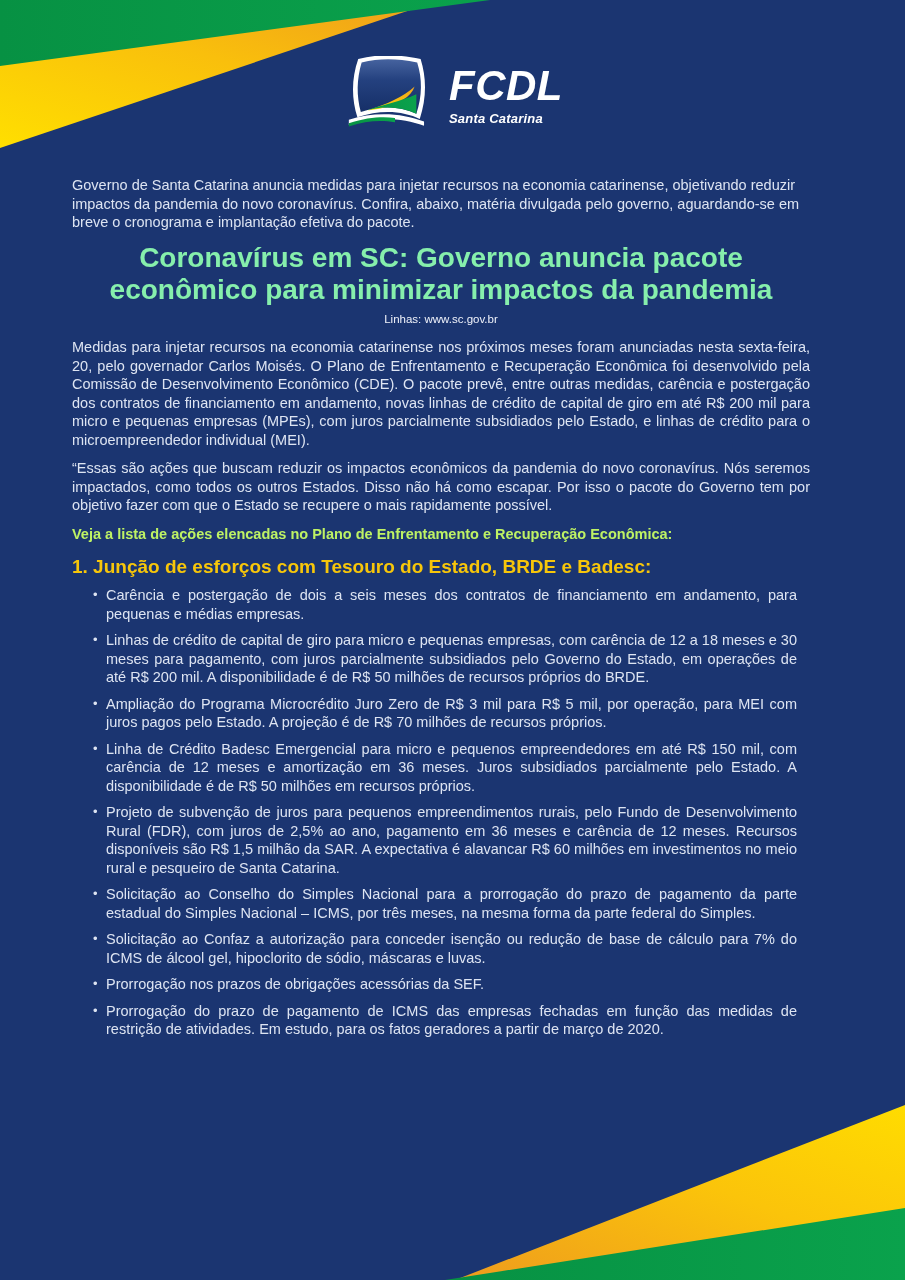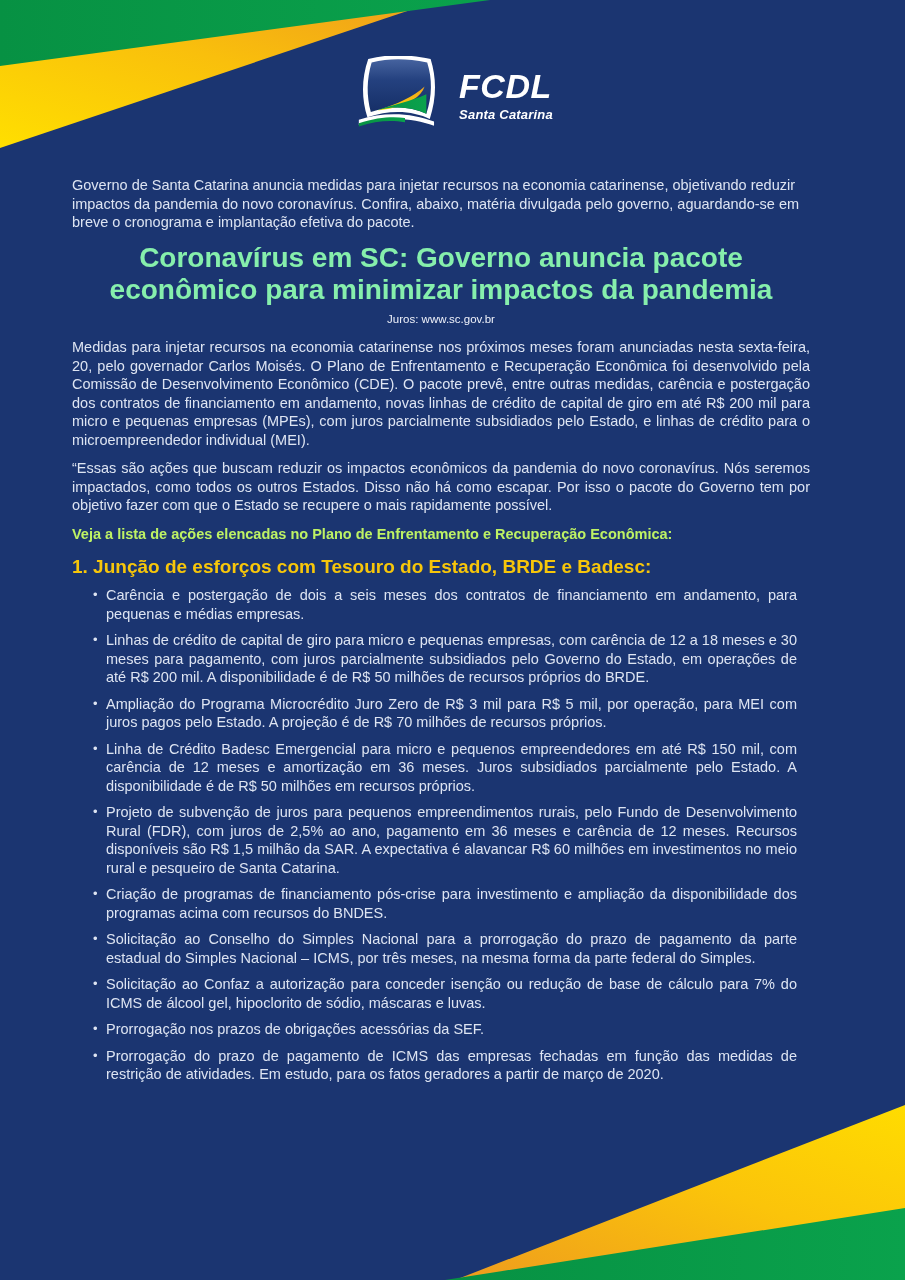--- a/index.html
+++ b/index.html
@@ -12,21 +12,21 @@
   .corner { position:absolute; display:block; }
   .corner-tl { top:0; left:0; }
   .corner-br { bottom:0; right:0; }
 
   .logo-row {
     position:absolute; top:56px; left:0; width:100%;
     display:flex; justify-content:center; align-items:center; gap:13px;
   }
   .logo-icon svg { width:94px; height:78px; display:block; }
   .logo-text { color:#ffffff; font-style:italic; font-weight:bold; line-height:1; }
-  .logo-name { font-size:34px; letter-spacing:0.5px; }
+  .logo-name { font-size:42px; letter-spacing:0.5px; }
   .logo-sub  { font-size:13px; margin-top:5px; letter-spacing:0.2px; }
 
   .content {
     position:absolute; left:72px; top:176px; width:738px;
     color:#dde4f2; font-size:14.5px; line-height:18.5px;
   }
   .content p { margin:0 0 10px; }
   .justify { text-align:justify; }
   .intro { margin-bottom:12px; }
   .headline {
@@ -118,34 +118,33 @@
   <span class="logo-text">
     <div class="logo-name">FCDL</div>
     <div class="logo-sub">Santa Catarina</div>
   </span>
 </div>
 
 <div class="content">
   <p class="intro">Governo de Santa Catarina anuncia medidas para injetar recursos na economia catarinense, objetivando reduzir impactos da pandemia do novo coronavírus. Confira, abaixo, matéria divulgada pelo governo, aguardando-se em breve o cronograma e implantação efetiva do pacote.</p>
 
   <h1 class="headline">Coronavírus em SC: Governo anuncia pacote econômico para minimizar impactos da pandemia</h1>
-  <p class="source">Juros: www.sc.gov.br</p>
+  <p class="source">Linhas: www.sc.gov.br</p>
 
   <p class="justify">Medidas para injetar recursos na economia catarinense nos próximos meses foram anunciadas nesta sexta-feira, 20, pelo governador Carlos Moisés. O Plano de Enfrentamento e Recuperação Econômica foi desenvolvido pela Comissão de Desenvolvimento Econômico (CDE). O pacote prevê, entre outras medidas, carência e postergação dos contratos de financiamento em andamento, novas linhas de crédito de capital de giro em até R$ 200 mil para micro e pequenas empresas (MPEs), com juros parcialmente subsidiados pelo Estado, e linhas de crédito para o microempreendedor individual (MEI).</p>
   <p class="justify">“Essas são ações que buscam reduzir os impactos econômicos da pandemia do novo coronavírus. Nós seremos impactados, como todos os outros Estados. Disso não há como escapar. Por isso o pacote do Governo tem por objetivo fazer com que o Estado se recupere o mais rapidamente possível.</p>
   <p class="lead-bold">Veja a lista de ações elencadas no Plano de Enfrentamento e Recuperação Econômica:</p>
 
   <h2 class="section-title bold">1. Junção de esforços com Tesouro do Estado, BRDE e Badesc:</h2>
   <ul class="bullets">
     <li>Carência e postergação de dois a seis meses dos contratos de financiamento em andamento, para pequenas e médias empresas.</li>
     <li>Linhas de crédito de capital de giro para micro e pequenas empresas, com carência de 12 a 18 meses e 30 meses para pagamento, com juros parcialmente subsidiados pelo Governo do Estado, em operações de até R$ 200 mil. A disponibilidade é de R$ 50 milhões de recursos próprios do BRDE.</li>
     <li>Ampliação do Programa Microcrédito Juro Zero de R$ 3 mil para R$ 5 mil, por operação, para MEI com juros pagos pelo Estado. A projeção é de R$ 70 milhões de recursos próprios.</li>
     <li>Linha de Crédito Badesc Emergencial para micro e pequenos empreendedores em até R$ 150 mil, com carência de 12 meses e amortização em 36 meses. Juros subsidiados parcialmente pelo Estado. A disponibilidade é de R$ 50 milhões em recursos próprios.</li>
     <li>Projeto de subvenção de juros para pequenos empreendimentos rurais, pelo Fundo de Desenvolvimento Rural (FDR), com juros de 2,5% ao ano, pagamento em 36 meses e carência de 12 meses. Recursos disponíveis são R$ 1,5 milhão da SAR. A expectativa é alavancar R$ 60 milhões em investimentos no meio rural e pesqueiro de Santa Catarina.</li>
-    <li>Criação de programas de financiamento pós-crise para investimento e ampliação da disponibilidade dos programas acima com recursos do BNDES.</li>
   </ul>
 
   <ul class="bullets">
     <li>Solicitação ao Conselho do Simples Nacional para a prorrogação do prazo de pagamento da parte estadual do Simples Nacional – ICMS, por três meses, na mesma forma da parte federal do Simples.</li>
     <li>Solicitação ao Confaz a autorização para conceder isenção ou redução de base de cálculo para 7% do ICMS de álcool gel, hipoclorito de sódio, máscaras e luvas.</li>
     <li>Prorrogação nos prazos de obrigações acessórias da SEF.</li>
     <li>Prorrogação do prazo de pagamento de ICMS das empresas fechadas em função das medidas de restrição de atividades. Em estudo, para os fatos geradores a partir de março de 2020.</li>
   </ul>
 </div>
 

